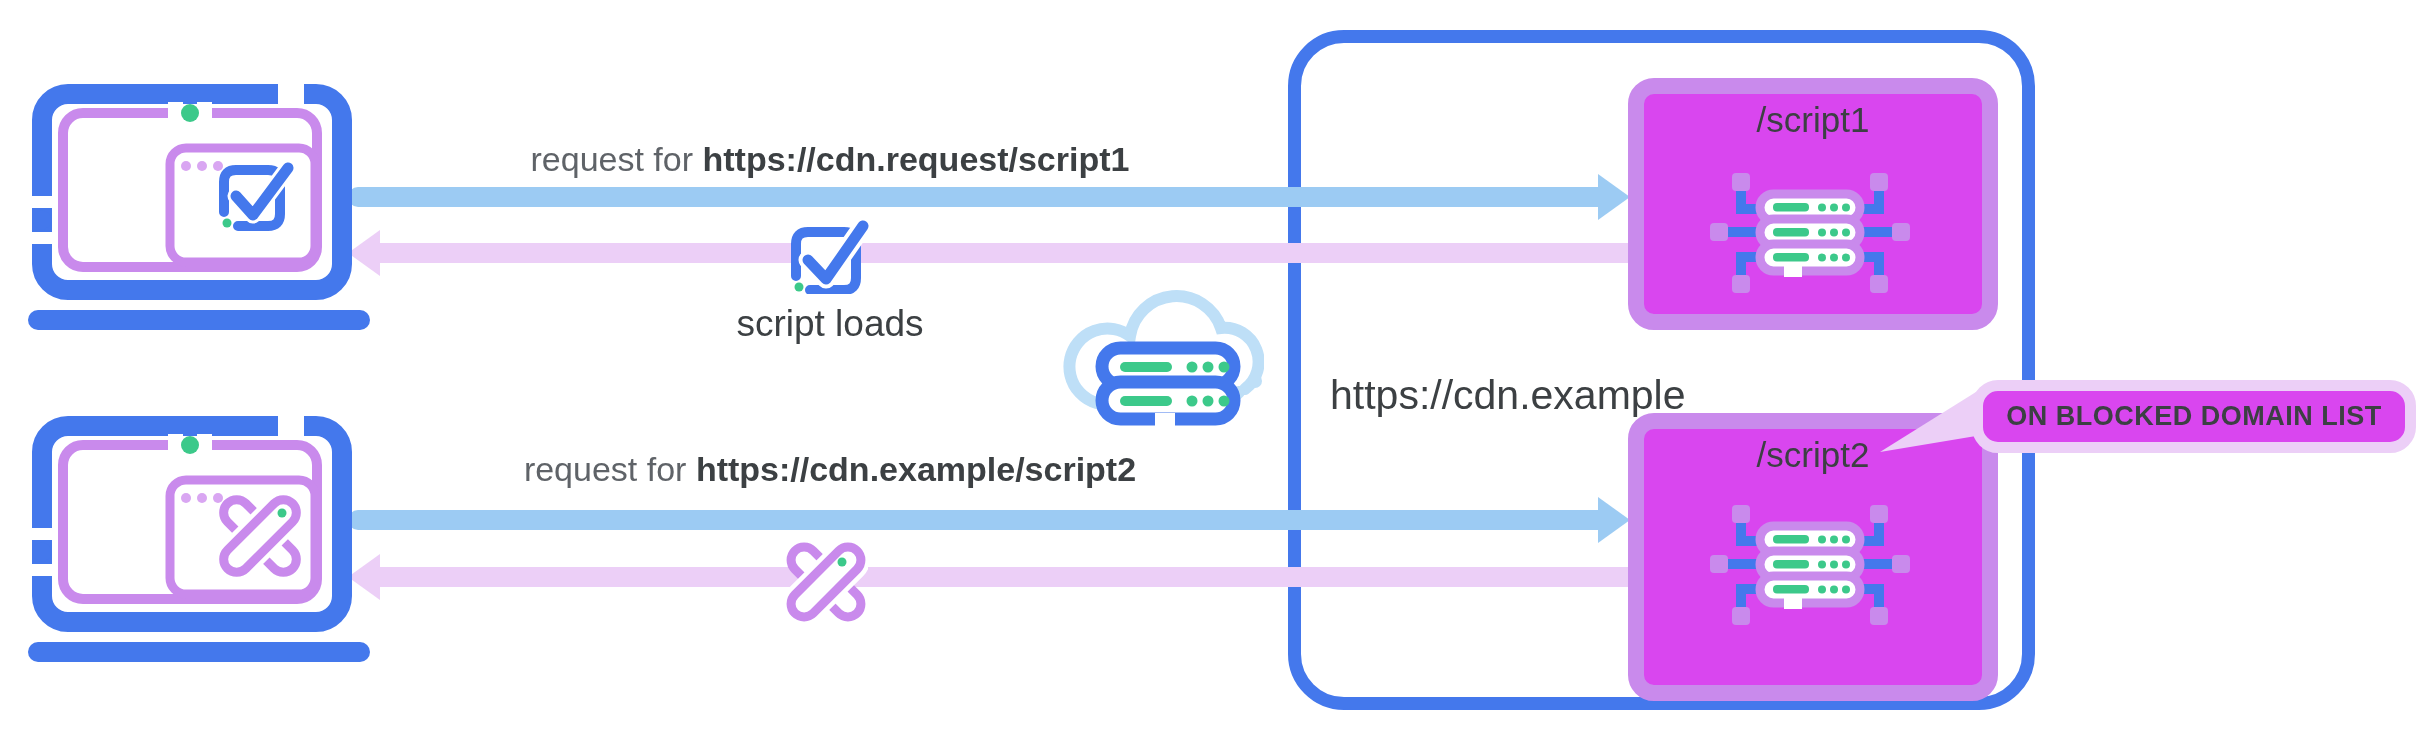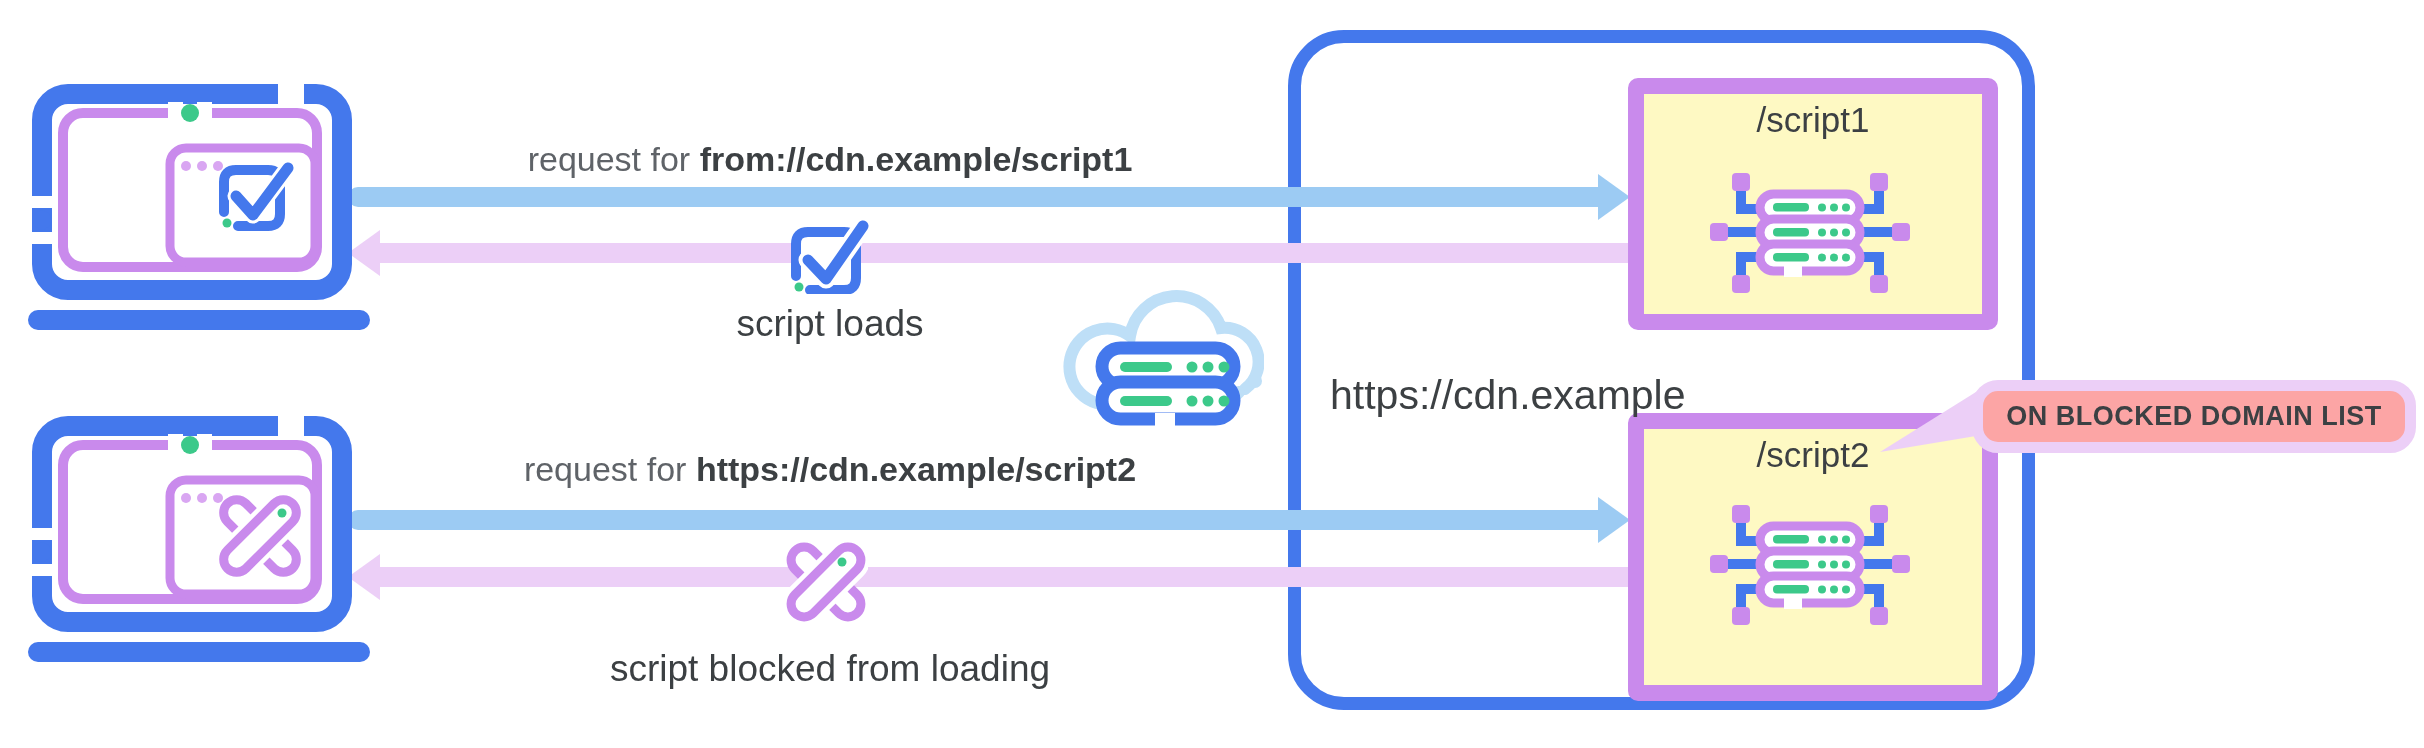--- a/index.html
+++ b/index.html
@@ -23,24 +23,24 @@
   
   .reqline{position:absolute;left:330px;width:1000px;text-align:center;font-size:34px;
            color:var(--text-soft);white-space:nowrap;z-index:4;}
   .reqline .urlb{font-weight:bold;color:var(--text);}
   .result{position:absolute;left:330px;width:1000px;text-align:center;font-size:37px;
           color:var(--text);z-index:4;}
   .cdn-title{position:absolute;left:1330px;top:372px;font-size:41px;color:var(--text);z-index:4;}
   
   .bigbox{position:absolute;left:1288px;top:30px;width:747px;height:680px;background:#fff;
           border:13px solid var(--blue);border-radius:56px;box-sizing:border-box;}
-  .epbox{position:absolute;left:1628px;width:370px;background:#fef9c3;border:16px solid var(--purple);
-         border-radius:10px;box-sizing:border-box;}
+  .epbox{position:absolute;left:1628px;width:370px;background:#d946ef;border:16px solid var(--purple);
+         border-radius:26px;box-sizing:border-box;}
   .eplabel{text-align:center;font-size:35px;color:var(--text);margin-top:6px;}
-  .callout{position:absolute;left:1972px;top:380px;width:444px;height:73px;background:#fca5a5;
+  .callout{position:absolute;left:1972px;top:380px;width:444px;height:73px;background:#d946ef;
            border:11px solid var(--lavender);border-radius:26px;box-sizing:border-box;
            display:flex;align-items:center;justify-content:center;font-weight:bold;
            font-size:27px;letter-spacing:.5px;color:var(--text);white-space:nowrap;}
   
   .sb{stroke:var(--blue);} .sp{stroke:var(--purple);} .slb{stroke:var(--cloud-blue);}
   .fb{fill:var(--blue);} .fp{fill:var(--purple);} .fpd{fill:var(--purple-soft);}
   .fg{fill:var(--green);} .fcb{fill:var(--cloud-blue);} .flav{fill:var(--lavender);}
 </style>
 </head>
 <body>
@@ -147,28 +147,27 @@
         <rect x="63" y="80" width="36" height="8.5" rx="4"></rect>
           <circle cx="112" cy="84.5" r="4"></circle>
           <circle cx="124" cy="84.5" r="4"></circle>
           <circle cx="136" cy="84.5" r="4"></circle>
       </g>
       <rect x="74" y="90" width="18" height="14" fill="#fff"></rect>
     </g>
   </svg>
 
   <div class="reqline" style="top:140px;">
-    <span>request for </span><span class="urlb">from://cdn.example/script1</span>
+    <span>request for </span><span class="urlb">https://cdn.request/script1</span>
   </div>
   <div class="result" style="top:303px;">script loads</div>
 
   <div class="reqline" style="top:450px;text-align:center;">
     <span>request for </span><span class="urlb">https://cdn.example/script2</span>
   </div>
-  <div class="result" style="top:648px;">script blocked from loading</div>
 
   <svg class="abs z4" style="left:786px;top:210px;" width="84" height="84" viewBox="0 0 84 84">
     <path d="M24,80 H58 Q70,80 70,68 V34 Q70,22 58,22 H22 Q10,22 10,34 V66" fill="#fff" class="sb" stroke-width="10" stroke-linecap="round"></path>
     <circle cx="13" cy="77" r="4.5" class="fg"></circle>
     <path d="M22,50 L40,69 L77,16" fill="none" stroke="#fff" stroke-width="19" stroke-linecap="round" stroke-linejoin="round"></path>
     <path d="M22,50 L40,69 L77,16" fill="none" class="sb" stroke-width="11" stroke-linecap="round" stroke-linejoin="round"></path>
   </svg>
 
   <svg class="abs z4" style="left:784px;top:540px;" width="84" height="84" viewBox="0 0 84 84">
     <rect x="-2" y="29" width="88" height="26" rx="13" fill="#fff" class="sp" stroke-width="9" transform="rotate(45 42 42)"></rect>

